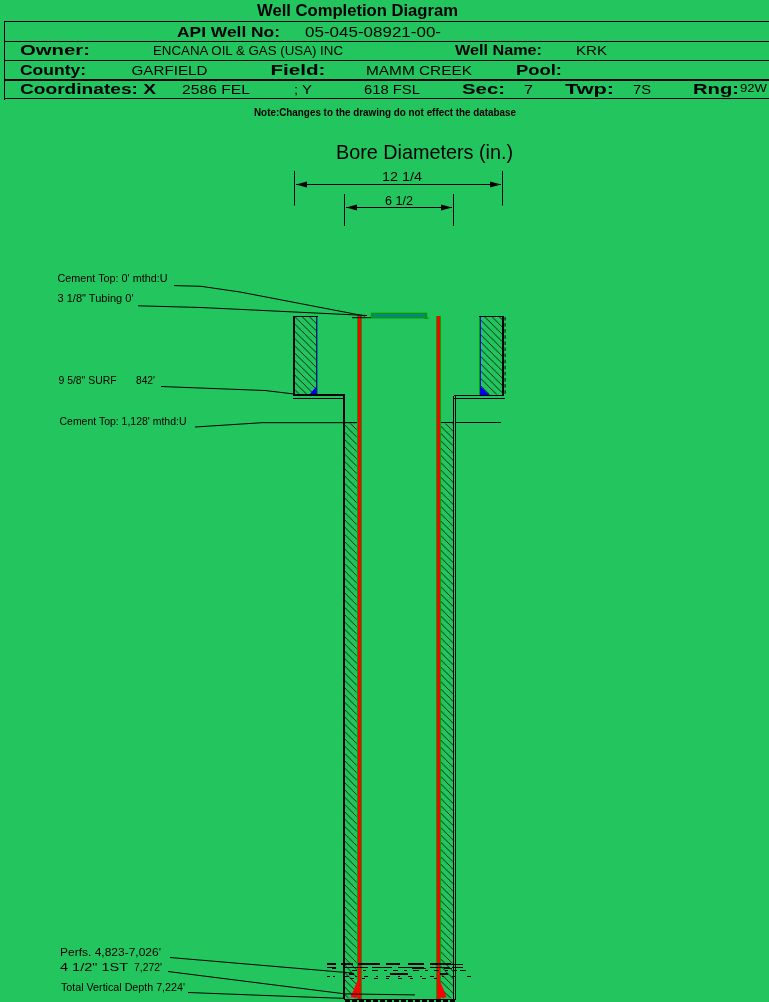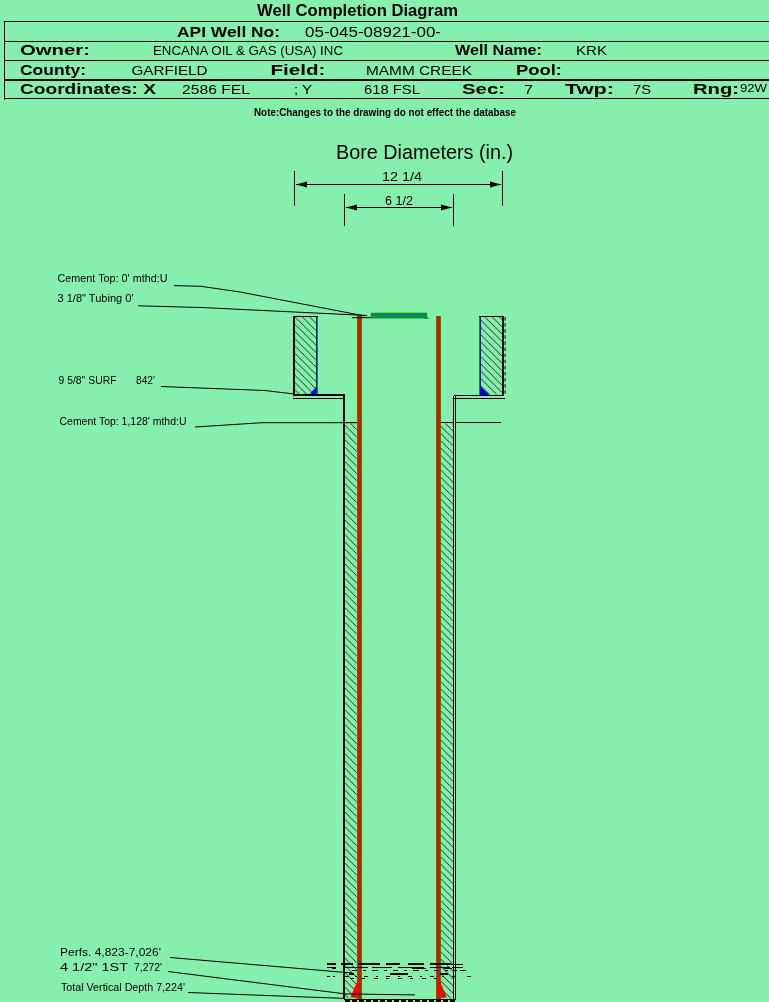--- a/index.html
+++ b/index.html
@@ -1,16 +1,16 @@
 <!DOCTYPE html>
 <html><head>
 <meta charset="utf-8">
 <style>
   html,body{margin:0;padding:0;background:#ffffff;}
-  #page{position:relative;width:769px;height:1002px;background:#86efac;overflow:hidden;}
+  #page{position:relative;width:769px;height:1002px;background:#22c55e;overflow:hidden;}
   svg{display:block;}
   text{font-family:"Liberation Sans",sans-serif;fill:#000000;}
 </style>
 </head>
 <body>
 <div id="page">
 <svg width="769" height="1002" viewBox="0 0 769 1002">
 <defs>
   <pattern id="hat" width="7.3" height="7.3" patternUnits="userSpaceOnUse">
     <path d="M-1,-1 L8.3,8.3" stroke="#000" stroke-width="0.8" fill="none"></path>

